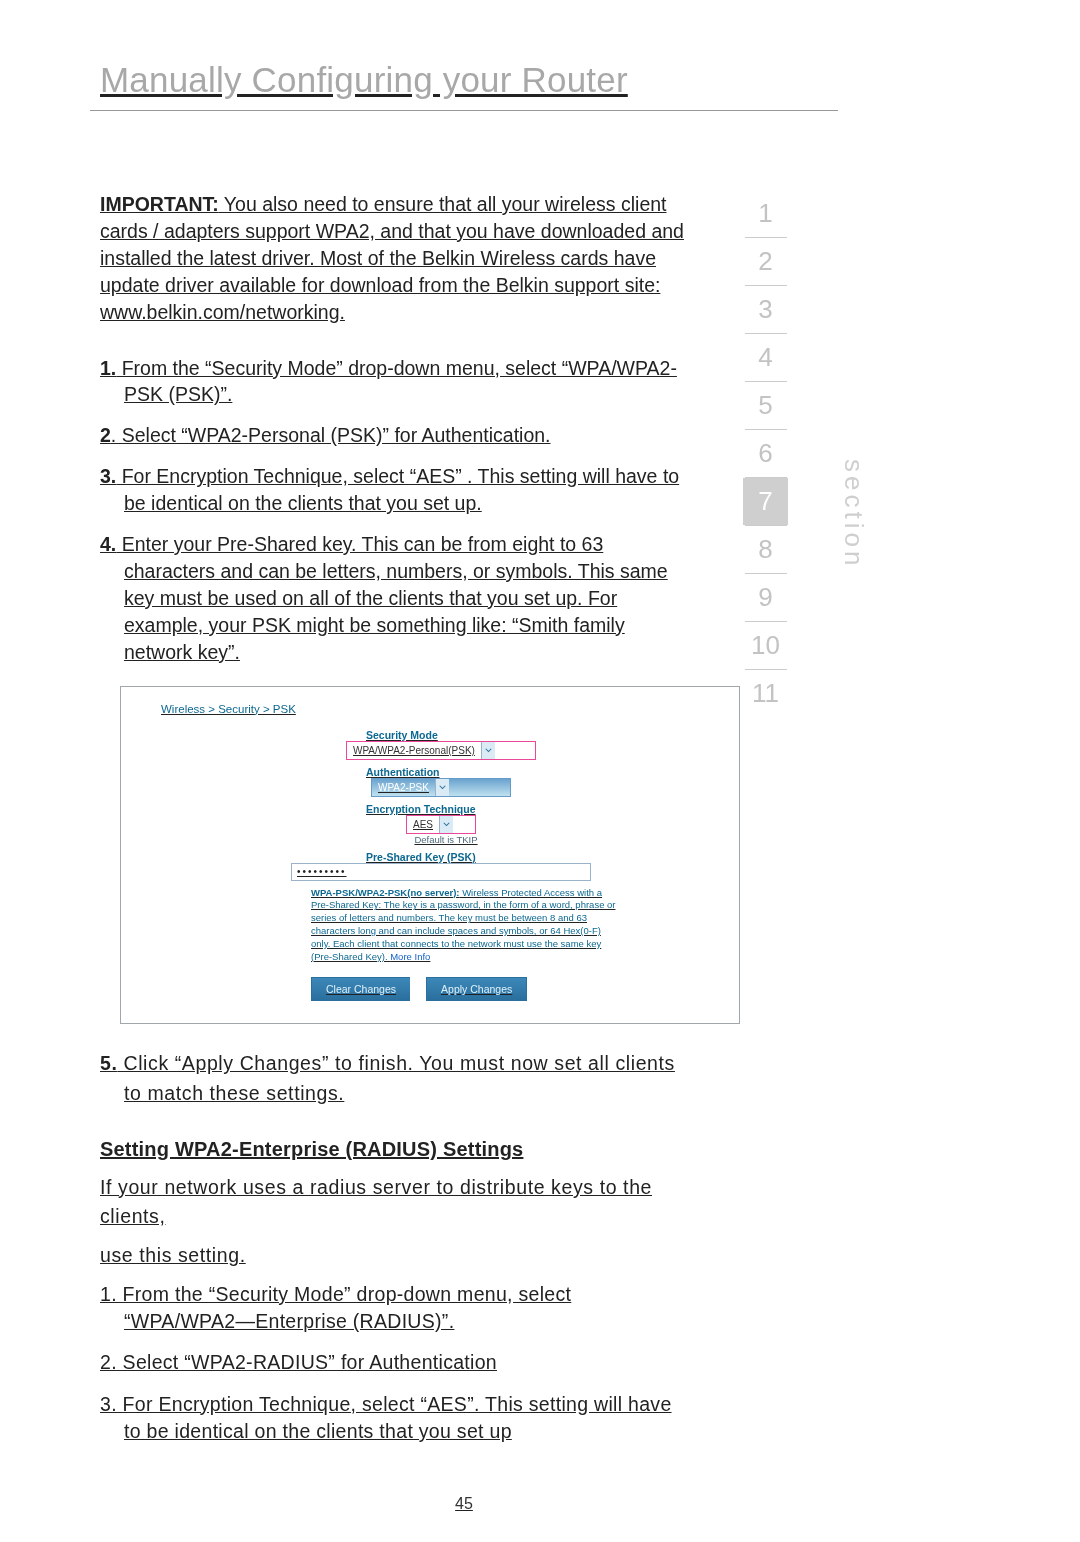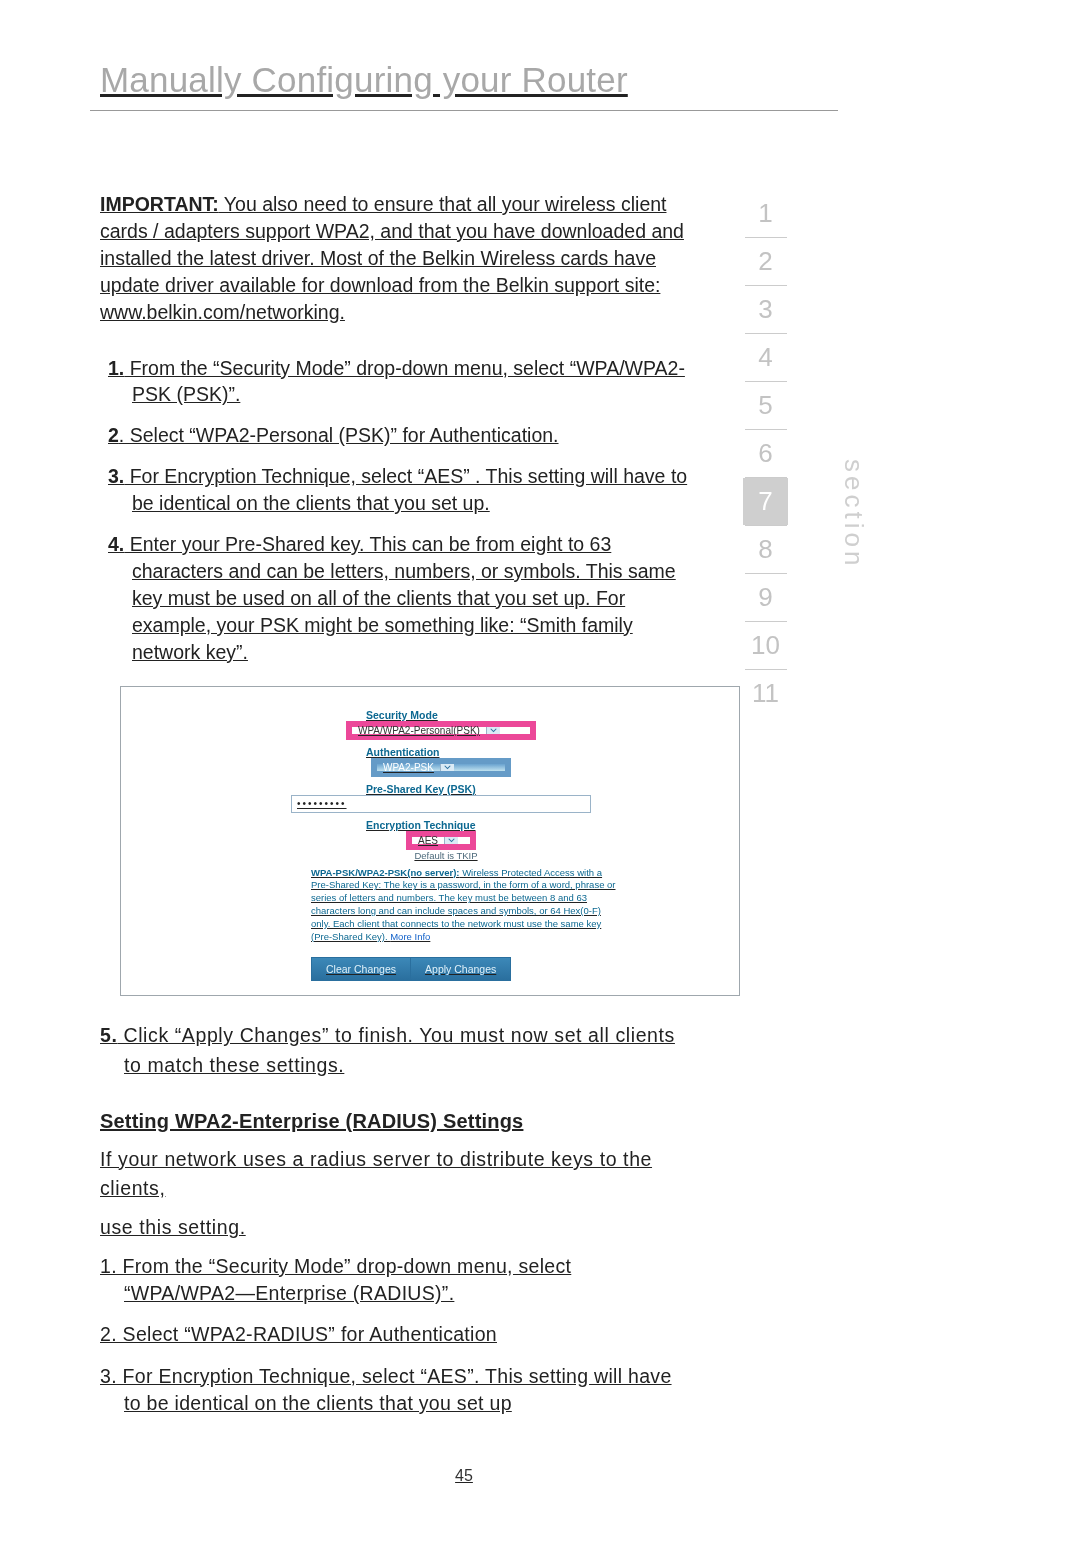--- a/index.html
+++ b/index.html
@@ -4,44 +4,44 @@
 <style>
   * { box-sizing: border-box; margin: 0; padding: 0; }
   html, body { width: 1080px; background: #fff; font-family: Arial, Helvetica, sans-serif; color: #222; }
   .page { position: relative; width: 928px; min-height: 1542px; padding: 60px 0 68px 0; text-decoration: underline; }
   .title { font-size: 35px; color: #a8a8a8; font-weight: 400; margin: 0 90px 10px 100px; letter-spacing: 0.2px; }
   .title-rule { border: 0; border-top: 1px solid #999; margin: 0 90px 80px 90px; }
   .content { margin: 0 240px 0 100px; }
   .important { font-size: 19.5px; line-height: 1.38; margin-bottom: 29px; }
   .important b { font-weight: 700; }
   .subhead { font-size: 20px; font-weight: 700; margin: 16px 0 12px 0; letter-spacing: 0.2px; }
-  .steps-block .step { font-size: 19.5px; line-height: 1.38; margin-bottom: 14px; padding-left: 24px; text-indent: -24px; margin-left: 8px; }
+  .steps-block .step { font-size: 19.5px; line-height: 1.38; margin-bottom: 14px; padding-left: 24px; text-indent: -24px; }
   .steps-block .step .num { font-weight: 700; }
   .step5 { font-size: 19.5px; line-height: 1.5; margin: 25px 0 30px 0; padding-left: 24px; text-indent: -24px; letter-spacing: 0.6px; }
   .body-p { font-size: 19.5px; line-height: 1.5; margin: 10px 0; letter-spacing: 0.6px; }
   .steps2 .step { font-size: 19.5px; line-height: 1.4; margin-bottom: 14px; padding-left: 24px; text-indent: -24px; letter-spacing: 0.3px; }
 
   
   .router { border: 1px solid #9fa7ad; width: 620px; margin: 20px 0 10px 20px; padding: 16px 18px 14px 40px; font-family: Verdana, Arial, sans-serif; color: #0c6891; }
   .breadcrumb { font-size: 11.5px; color: #0c6891; margin-bottom: 14px; }
   .rowf { display: flex; align-items: center; margin: 6px 0; min-height: 22px; flex-direction: column; }
   .rowf .lab { width: 150px; font-size: 10.5px; font-weight: 700; color: #0c6891; }
-  .sel { display: inline-flex; align-items: center; border: 6px solid #ec4899; height: 19px; background: #fff; }
+  .sel { display: inline-flex; align-items: center; border: 1px solid #ec4899; height: 19px; background: #fff; }
   .sel .val { font-size: 10px; padding: 0 6px; color: #333; white-space: nowrap; }
   .sel .arrow { width: 14px; height: 100%; background: #dbebf6; border-left: 1px solid #9ab3c8; display: flex; align-items: center; justify-content: center; }
   .sel .arrow svg { width: 7px; height: 5px; display: block; }
   .sel.hl { background: linear-gradient(#6aa3cf, #bfe1ef); border-color: #659bc7; text-align: right; }
   .sel.hl .val { color: #fff; }
   .defhint { font-size: 9.5px; color: #627; color:#4d6a7b; margin-left: 10px; }
   .pskfield { border: 1px solid #9ab3c8; height: 18px; width: 300px; display: flex; align-items: center; padding: 0 5px; background:#fff; }
   .dots { letter-spacing: 2px; font-size: 10px; color:#222; }
   .help { font-size: 9.5px; color:#0c6891; line-height: 1.35; width: 305px; margin-left: 150px; }
   .help b { font-weight: 700; }
   .help a { color:#1261c9; text-decoration: none; }
-  .btnrow { display:flex; gap: 0; margin: 14px 0 0 150px; }
+  .btnrow { display:flex; gap: 16px; margin: 14px 0 8px 150px; }
   .rbtn { background: linear-gradient(#3c88b8, #2a6f9e); color:#dff1fa; font-size: 10.5px; padding: 5px 14px; border:1px solid #2a6f9e; border-right: none; }
   .rbtn.last { border-right:1px solid #2a6f9e; }
 
   
   .sectnav { position: absolute; top: 190px; right: 130px; width: 65px; display:flex; flex-direction: column; align-items: center; }
   .sectnav .num { display:block; text-align:center; font-size: 26px; color:#c3c3c3; font-weight:300; padding: 8px 0; width: 45px; }
   .sectnav .divd { width: 42px; height:1px; background:#ccc; }
   .sectnav .num.active { background:#cfcfcf; color:#fff; }
   .sectlabel { position:absolute; top: 554px; right: 75px; transform: rotate(90deg); transform-origin: right center; font-size: 26px; color:#cfcfcf; letter-spacing: 4px; }
 
@@ -59,20 +59,21 @@
     <p class="important"><b>IMPORTANT:</b><span> You also need to ensure that all your wireless client cards / adapters support WPA2, and that you have downloaded and installed the latest driver. Most of the Belkin Wireless cards have update driver available for download from the Belkin support site: www.belkin.com/networking.</span></p>
 
     <div class="steps-block">
       <div class="step"><span class="num">1.</span><span> From the “Security Mode” drop-down menu, select “WPA/WPA2-PSK (PSK)”.</span></div>
       <div class="step"><span class="num">2</span><span>. Select “WPA2-Personal (PSK)” for Authentication.</span></div>
       <div class="step"><span class="num">3.</span><span> For Encryption Technique, select “AES” . This setting will have to be identical on the clients that you set up.</span></div>
       <div class="step"><span class="num">4.</span><span> Enter your Pre-Shared key. This can be from eight to 63 characters and can be letters, numbers, or symbols. This same key must be used on all of the clients that you set up. For example, your PSK might be something like: “Smith family network key”.</span></div>
     </div>
 
     <div class="router">
+      <div class="breadcrumb">Wireless &gt; Security &gt; PSK</div>
 
       <div class="rowf">
         <div class="lab">Security Mode</div>
         <div class="sel" style="width:190px">
           <span class="val">WPA/WPA2-Personal(PSK)</span>
           <span class="arrow">
               <svg viewBox="0 0 10 7">
                 <path d="M1 1 L5 5 L9 1" fill="none" stroke="#2a6f9e" stroke-width="1.5"></path>
               </svg>
             </span>
@@ -85,37 +86,37 @@
           <span class="val">WPA2-PSK</span>
           <span class="arrow">
               <svg viewBox="0 0 10 7">
                 <path d="M1 1 L5 5 L9 1" fill="none" stroke="#2a6f9e" stroke-width="1.5"></path>
               </svg>
             </span>
         </div>
       </div>
 
       <div class="rowf">
-        <div class="lab">Pre-Shared Key (PSK)</div>
-        <div class="pskfield">
-          <span class="dots">•••••••••</span>
-        </div>
-      </div>
-
-      <div class="rowf">
         <div class="lab">Encryption Technique</div>
         <div class="sel" style="width:70px">
           <span class="val">AES</span>
           <span class="arrow">
               <svg viewBox="0 0 10 7">
                 <path d="M1 1 L5 5 L9 1" fill="none" stroke="#2a6f9e" stroke-width="1.5"></path>
               </svg>
             </span>
         </div>
         <span class="defhint">Default is TKIP</span>
+      </div>
+
+      <div class="rowf">
+        <div class="lab">Pre-Shared Key (PSK)</div>
+        <div class="pskfield">
+          <span class="dots">•••••••••</span>
+        </div>
       </div>
 
       <div class="help"><b>WPA-PSK/WPA2-PSK(no server):</b><span> Wireless Protected Access with a Pre-Shared Key: The key is a password, in the form of a word, phrase or series of letters and numbers. The key must be between 8 and 63 characters long and can include spaces and symbols, or 64 Hex(0-F) only. Each client that connects to the network must use the same key (Pre-Shared Key). </span><a>More Info</a></div>
 
       <div class="btnrow">
         <div class="rbtn">Clear Changes</div>
         <div class="rbtn last">Apply Changes</div>
       </div>
     </div>
 

